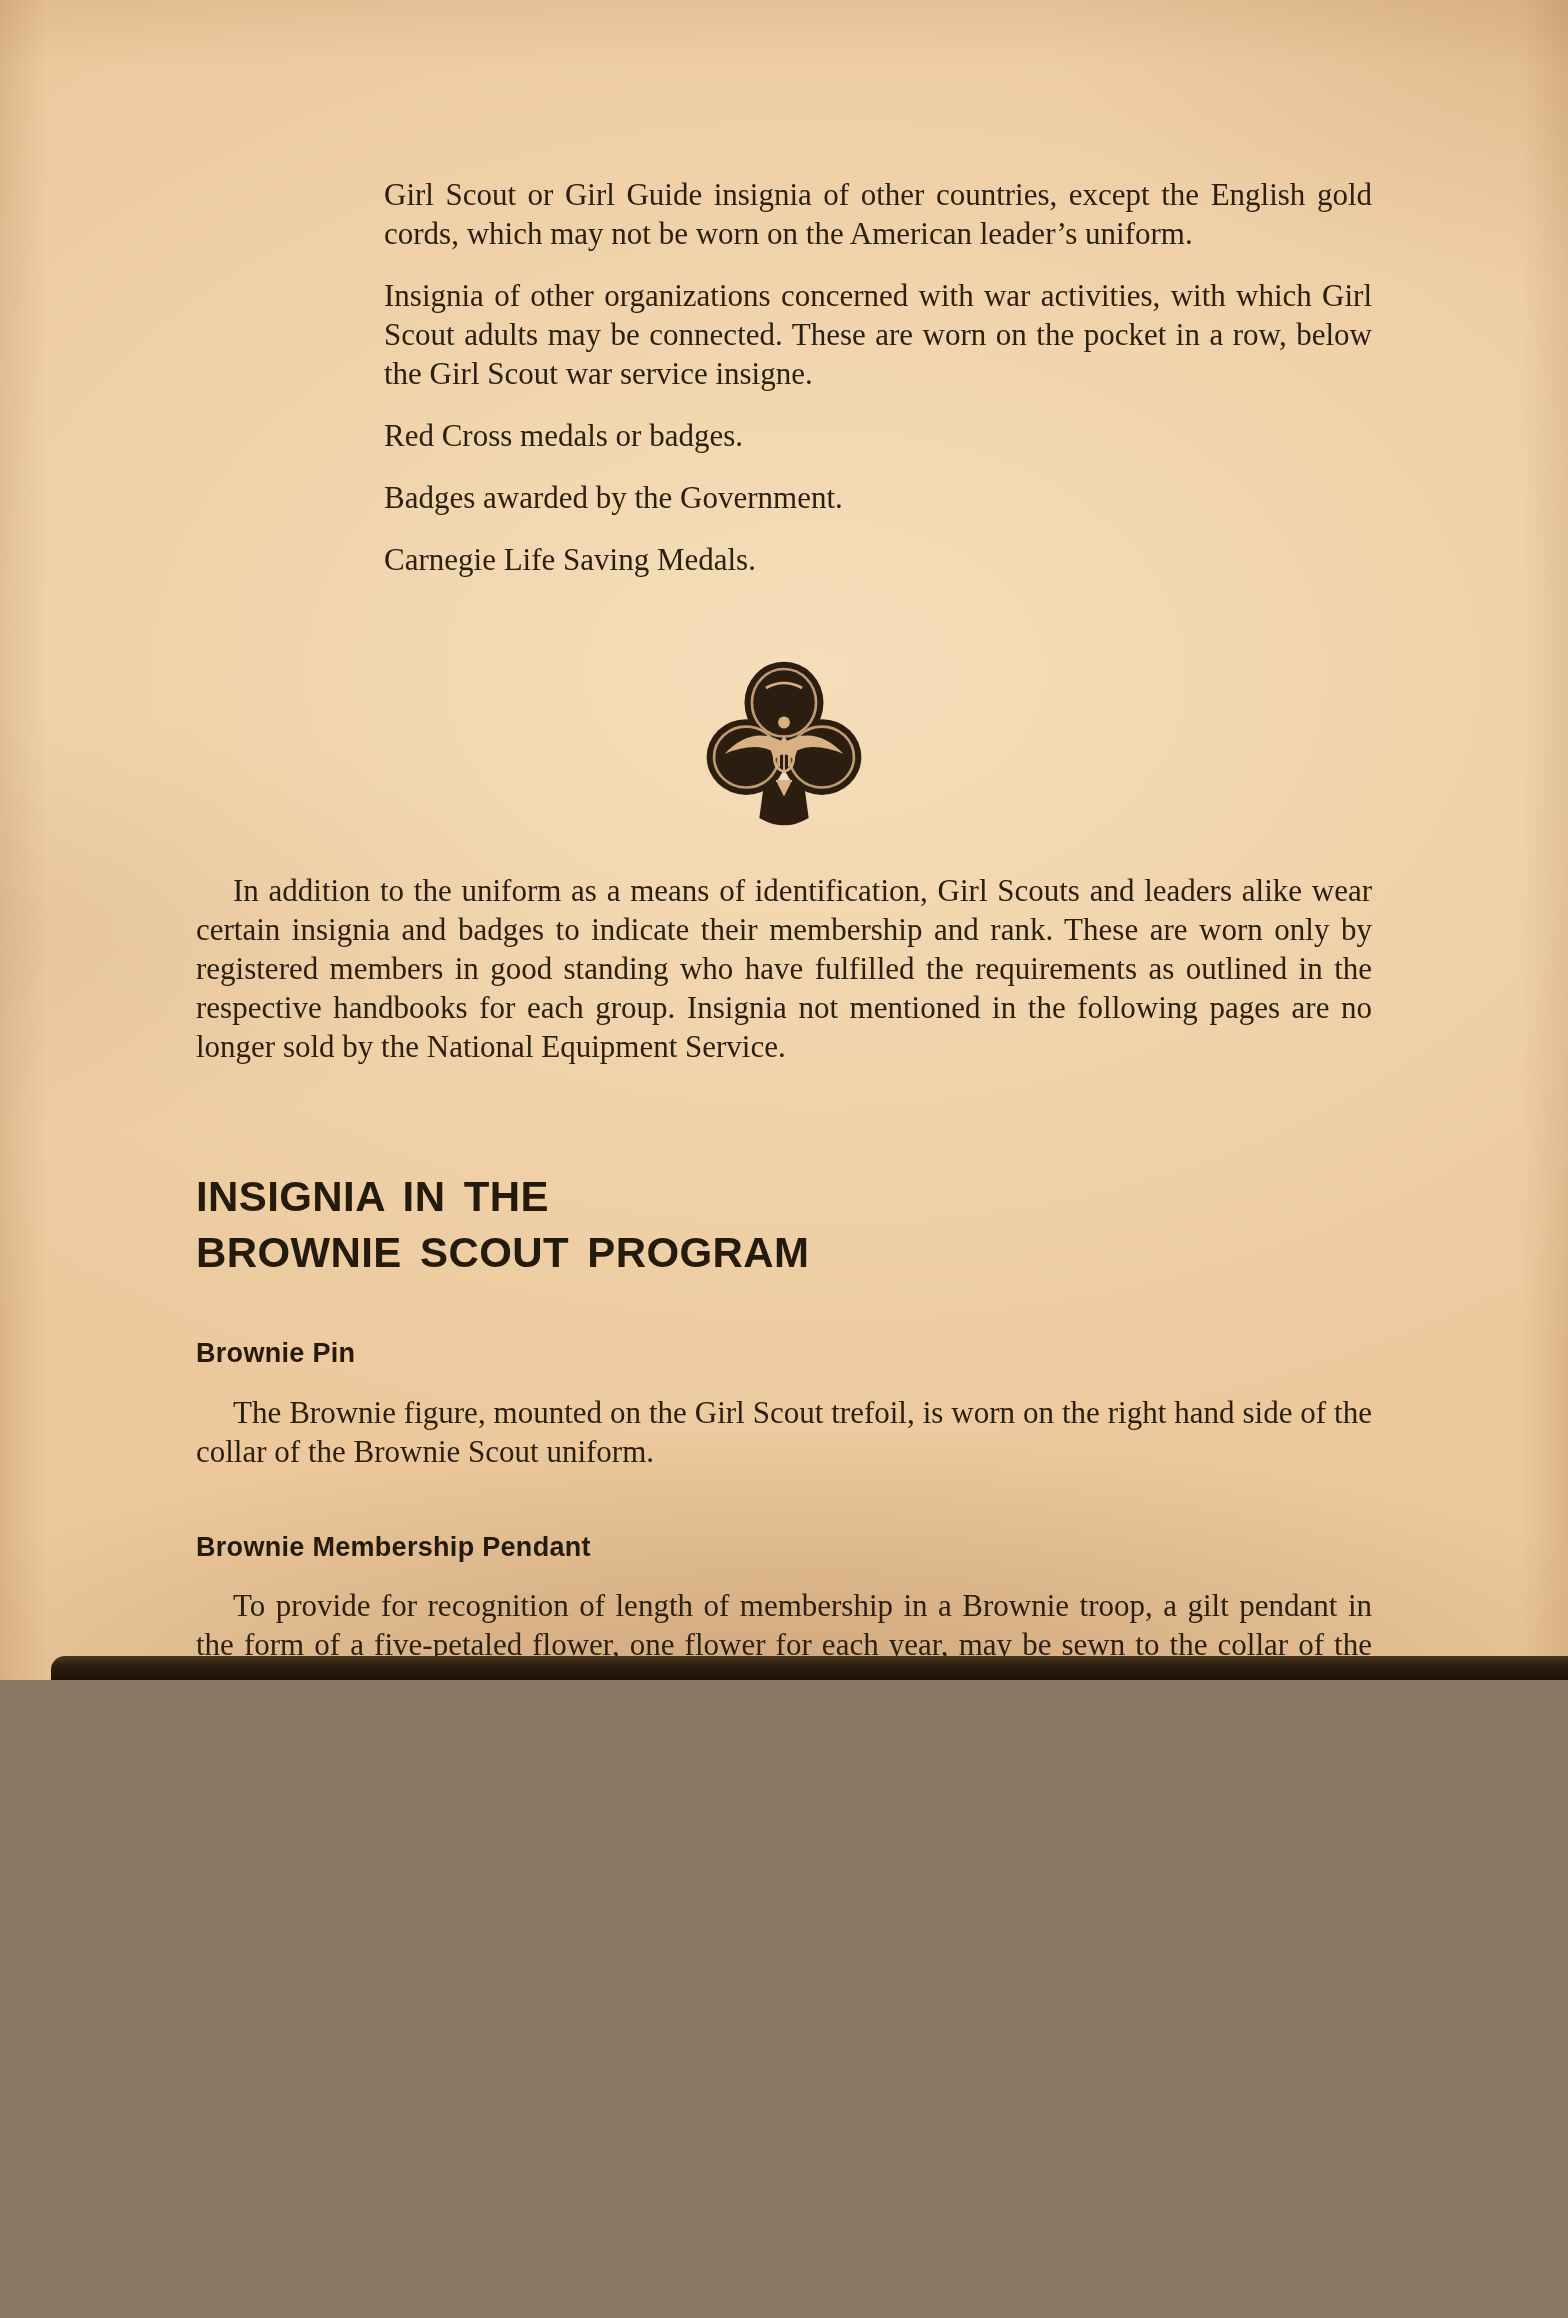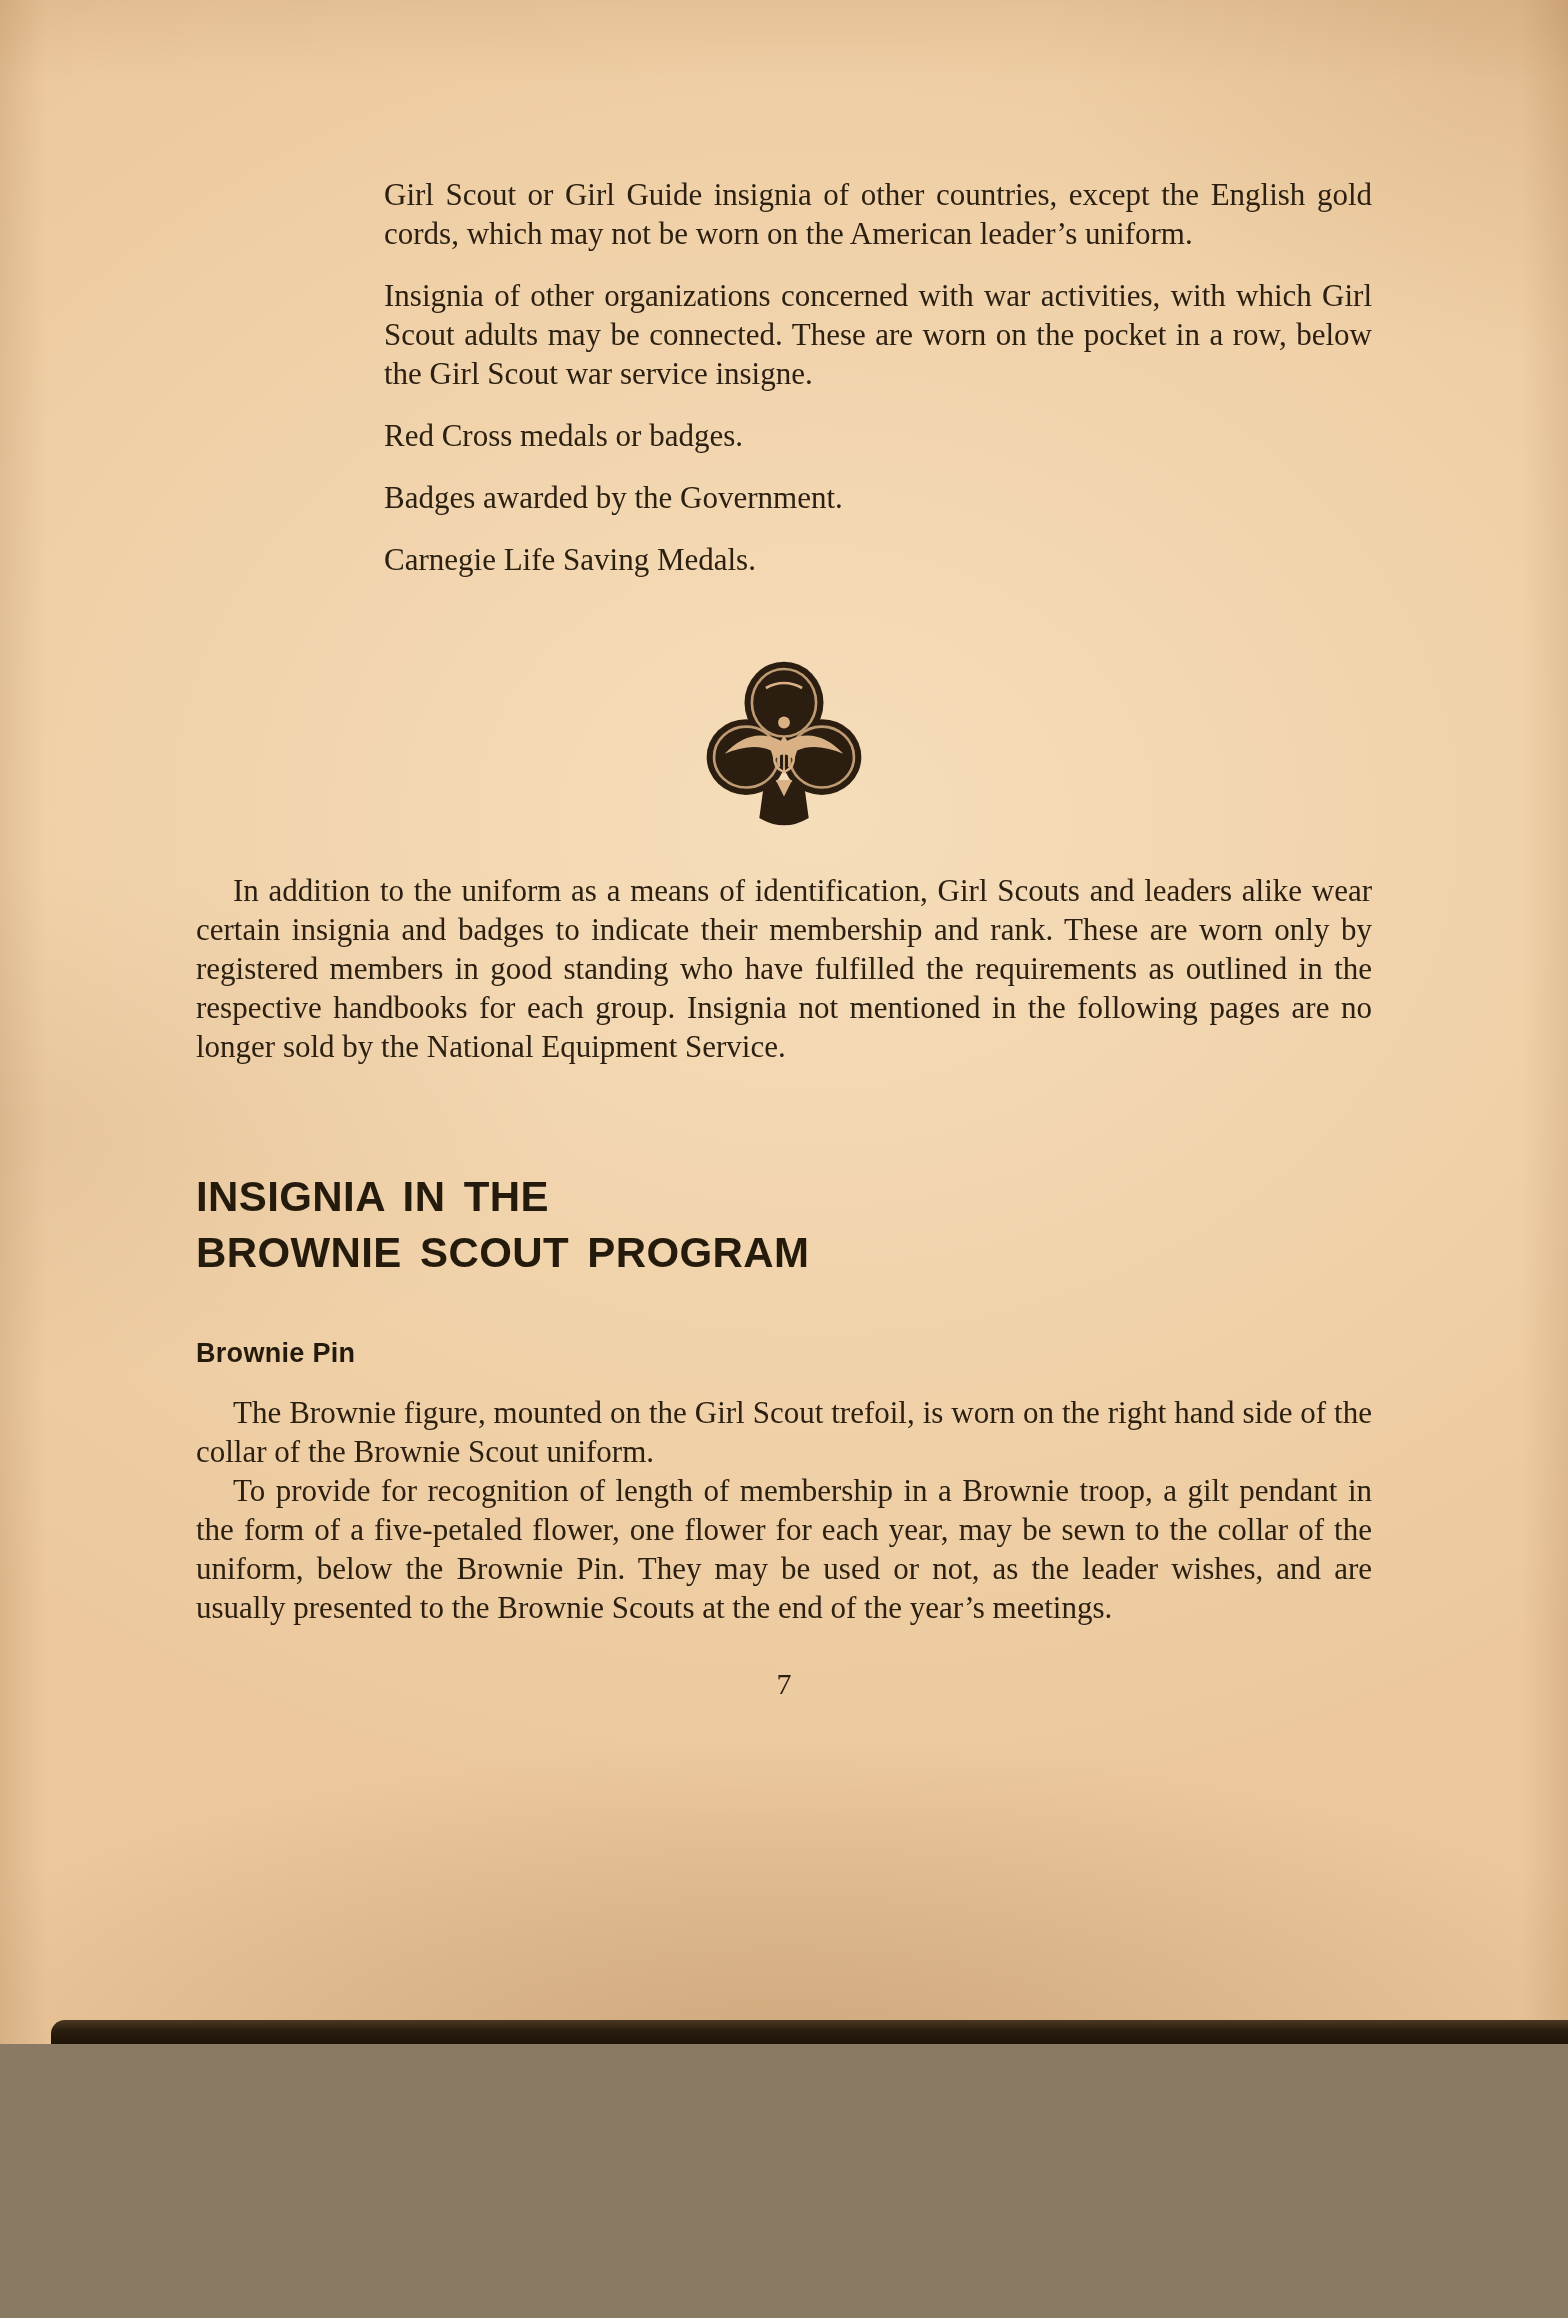--- a/index.html
+++ b/index.html
@@ -3,21 +3,21 @@
 <meta charset="utf-8">
 <style>
   html, body {
     margin: 0;
     padding: 0;
     background: #8a7a64;
   }
   .page {
     position: relative;
     width: 1568px;
-    height: 2044px;
+    height: 1680px;
     overflow: hidden;
     color: #2b2011;
     font-family: "Liberation Serif", serif;
     background-color: #ecc89c;
     background-image:
       radial-gradient(ellipse 130% 80% at 52% 40%, rgba(255,243,216,0.50) 0%, rgba(255,243,216,0) 62%),
       radial-gradient(ellipse 45% 22% at 98% 2%, rgba(150,95,45,0.14), rgba(150,95,45,0) 70%),
       radial-gradient(ellipse 50% 18% at 2% 55%, rgba(140,88,40,0.10), rgba(140,88,40,0) 70%),
       radial-gradient(ellipse 85% 22% at 50% 101%, rgba(120,70,30,0.26), rgba(120,70,30,0) 72%),
       linear-gradient(90deg, rgba(130,80,35,0.16) 0%, rgba(130,80,35,0) 3%, rgba(130,80,35,0) 97%, rgba(130,80,35,0.16) 100%),
@@ -142,20 +142,21 @@
     <p class="body just indent intro">In addition to the uniform as a means of identification, Girl Scouts and leaders alike wear certain insignia and badges to indicate their membership and rank.  These are worn only by registered members in good standing who have fulfilled the requirements as outlined in the respective handbooks for each group.  Insignia not mentioned in the following pages are no longer sold by the National Equipment Service.</p>
 
     <h2 class="h2">
       <span class="hline">INSIGNIA IN THE</span>
       <span class="hline">BROWNIE SCOUT PROGRAM</span>
     </h2>
 
     <h3 class="h3">Brownie Pin</h3>
     <p class="body just indent">The Brownie figure, mounted on the Girl Scout trefoil, is worn on the right hand side of the collar of the Brownie Scout uniform.</p>
 
+    <h3 class="h3 second">Brownie Membership Pendant</h3>
     <p class="body just indent">To provide for recognition of length of membership in a Brownie troop, a gilt pendant in the form of a five-petaled flower, one flower for each year, may be sewn to the collar of the uniform, below the Brownie Pin.  They may be used or not, as the leader wishes, and are usually presented to the Brownie Scouts at the end of the year’s meetings.</p>
 
     <div class="page-number">7</div>
   </div>
 
   <div class="bottom-band"></div>
 </div>
 
 
 </body></html>

